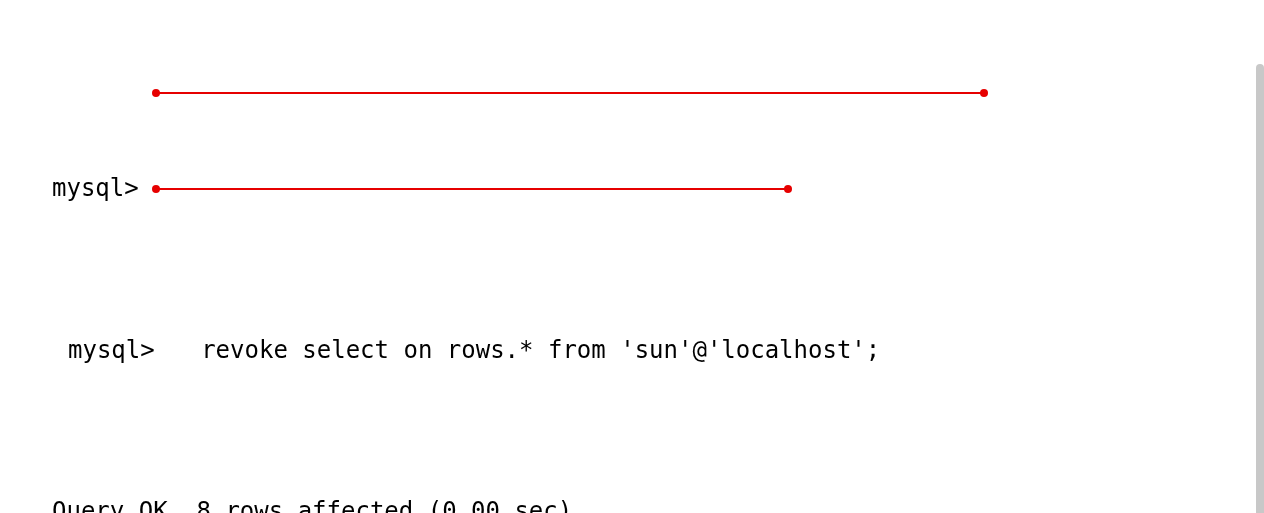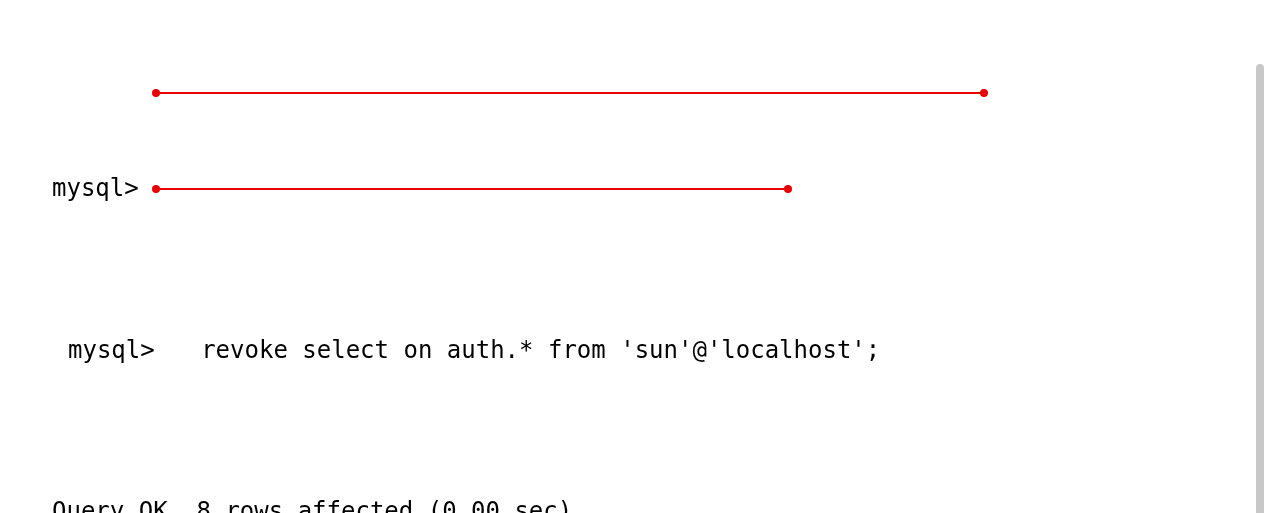--- a/index.html
+++ b/index.html
@@ -58,21 +58,21 @@
   </style>
 </head>
 <body>
 
 
 
 
 <span class="line" style="margin-top:-22px;">mysql&gt;</span>
 
 
-<span class="line"><span class="prompt-wrap">mysql&gt;</span><span class="cmd-wrap"> revoke select on auth.* from 'sun'@'localhost';</span></span>
+<span class="line"><span class="prompt-wrap">mysql&gt;</span><span class="cmd-wrap"> revoke select on rows.* from 'sun'@'localhost';</span></span>
 
 
 <span class="line">Query OK, 8 rows affected (0.00 sec)</span>
 
 
 <span class="line"></span>
 
 
 
 

